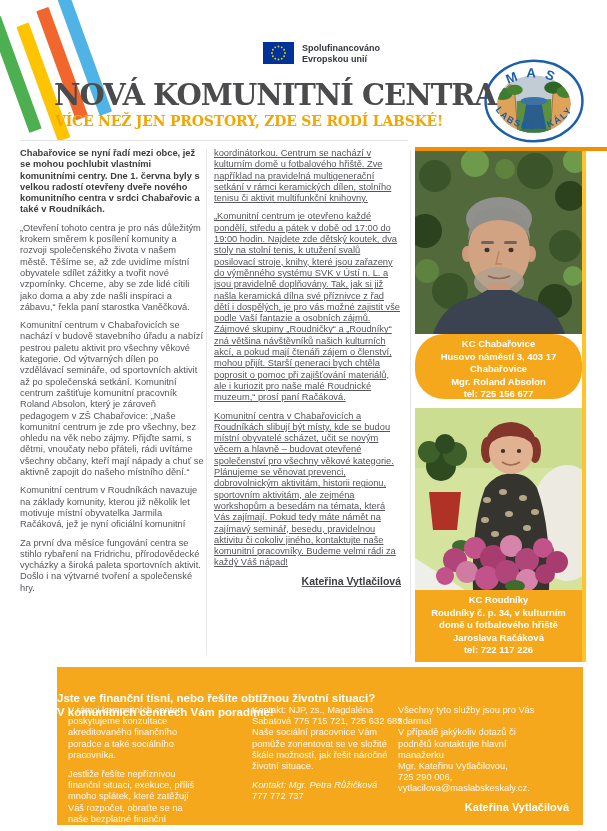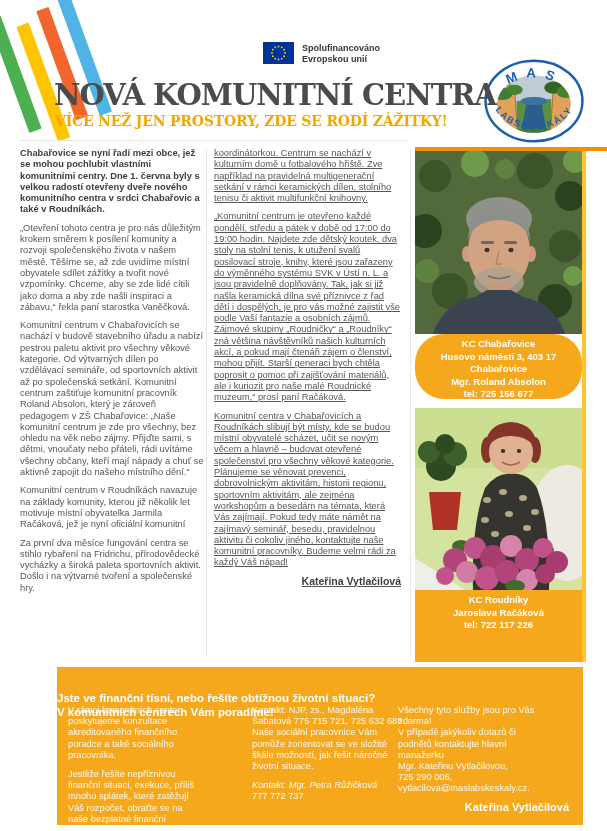--- a/index.html
+++ b/index.html
@@ -118,21 +118,21 @@
       <text font-family="Liberation Sans, sans-serif" font-size="13" font-weight="bold" fill="#1B5FAA" letter-spacing="8">
         <textPath href="#arcTop" startOffset="50%" text-anchor="middle">MAS</textPath>
       </text>
       <text font-family="Liberation Sans, sans-serif" font-size="9" font-weight="bold" fill="#1B5FAA" letter-spacing="1.6">
         <textPath href="#arcBot" startOffset="50%" text-anchor="middle">LABSKÉ SKÁLY</textPath>
       </text>
     </svg>
   </div>
 
   <div id="page-title" class="abs">NOVÁ KOMUNITNÍ CENTRA</div>
-  <div id="page-subtitle" class="abs">VÍCE NEŽ JEN PROSTORY, ZDE SE RODÍ ZÁŽITKY!</div>
+  <div id="page-subtitle" class="abs">VÍCE NEŽ JEN PROSTORY, ZDE SE RODÍ LABSKÉ!</div>
   <div id="head-rule" class="abs"></div>
 
   <div id="col1" class="abs col">
     <p class="intro">Chabařovice se nyní řadí mezi obce, jež se mohou pochlubit vlastními komunitními centry. Dne 1. června byly s velkou radostí otevřeny dveře nového komunitního centra v srdci Chabařovic a také v Roudníkách.</p>
     <p>„Otevření tohoto centra je pro nás důležitým krokem směrem k posílení komunity a rozvoji společenského života v našem městě. Těšíme se, až zde uvidíme místní obyvatele sdílet zážitky a tvořit nové vzpomínky. Chceme, aby se zde lidé cítili jako doma a aby zde našli inspiraci a zábavu,“ řekla paní starostka Vaněčková.</p>
     <p>Komunitní centrum v Chabařovicích se nachází v budově stavebního úřadu a nabízí pestrou paletu aktivit pro všechny věkové kategorie. Od výtvarných dílen po vzdělávací semináře, od sportovních aktivit až po společenská setkání. Komunitní centrum zaštiťuje komunitní pracovník Roland Absolon, který je zároveň pedagogem v ZŠ Chabařovice: „Naše komunitní centrum je zde pro všechny, bez ohledu na věk nebo zájmy. Přijďte sami, s dětmi, vnoučaty nebo přáteli, rádi uvítáme všechny občany, kteří mají nápady a chuť se aktivně zapojit do našeho místního dění.“</p>
     <p>Komunitní centrum v Roudníkách navazuje na základy komunity, kterou již několik let motivuje místní obyvatelka Jarmila Račáková, jež je nyní oficiální komunitní</p>
     <p>Za první dva měsíce fungování centra se stihlo rybaření na Fridrichu, přírodovědecké vycházky a široká paleta sportovních aktivit. Došlo i na výtvarné tvoření a společenské hry.</p>
   </div>
   <div class="abs vrule" style="left:206px;"></div>
@@ -235,20 +235,21 @@
           <circle cx="92" cy="164" r="12" fill="#B04579"></circle>
         <circle cx="112" cy="172" r="11" fill="#D684AC"></circle>
           <circle cx="130" cy="166" r="10" fill="#A83C6E"></circle>
         <circle cx="30" cy="168" r="9" fill="#C2538A"></circle>
           <ellipse cx="100" cy="178" rx="10" ry="6" fill="#3F6B2E"></ellipse>
       </g>
     </svg>
   </div>
   <div id="caption2" class="abs caption">
     <div>KC Roudníky</div>
+    <div>Roudníky č. p. 34, v kulturním domě u fotbalového hřiště</div>
     <div>Jaroslava Račáková</div>
     <div>tel: 722 117 226</div>
   </div>
 
   <div id="footer" class="abs">
     <div id="footer-heading">
       <div>Jste ve finanční tísni, nebo řešíte obtížnou životní situaci?</div>
       <div>V komunitních centrech Vám poradíme!</div>
     </div>
     <div id="fcol1" class="fcol">

